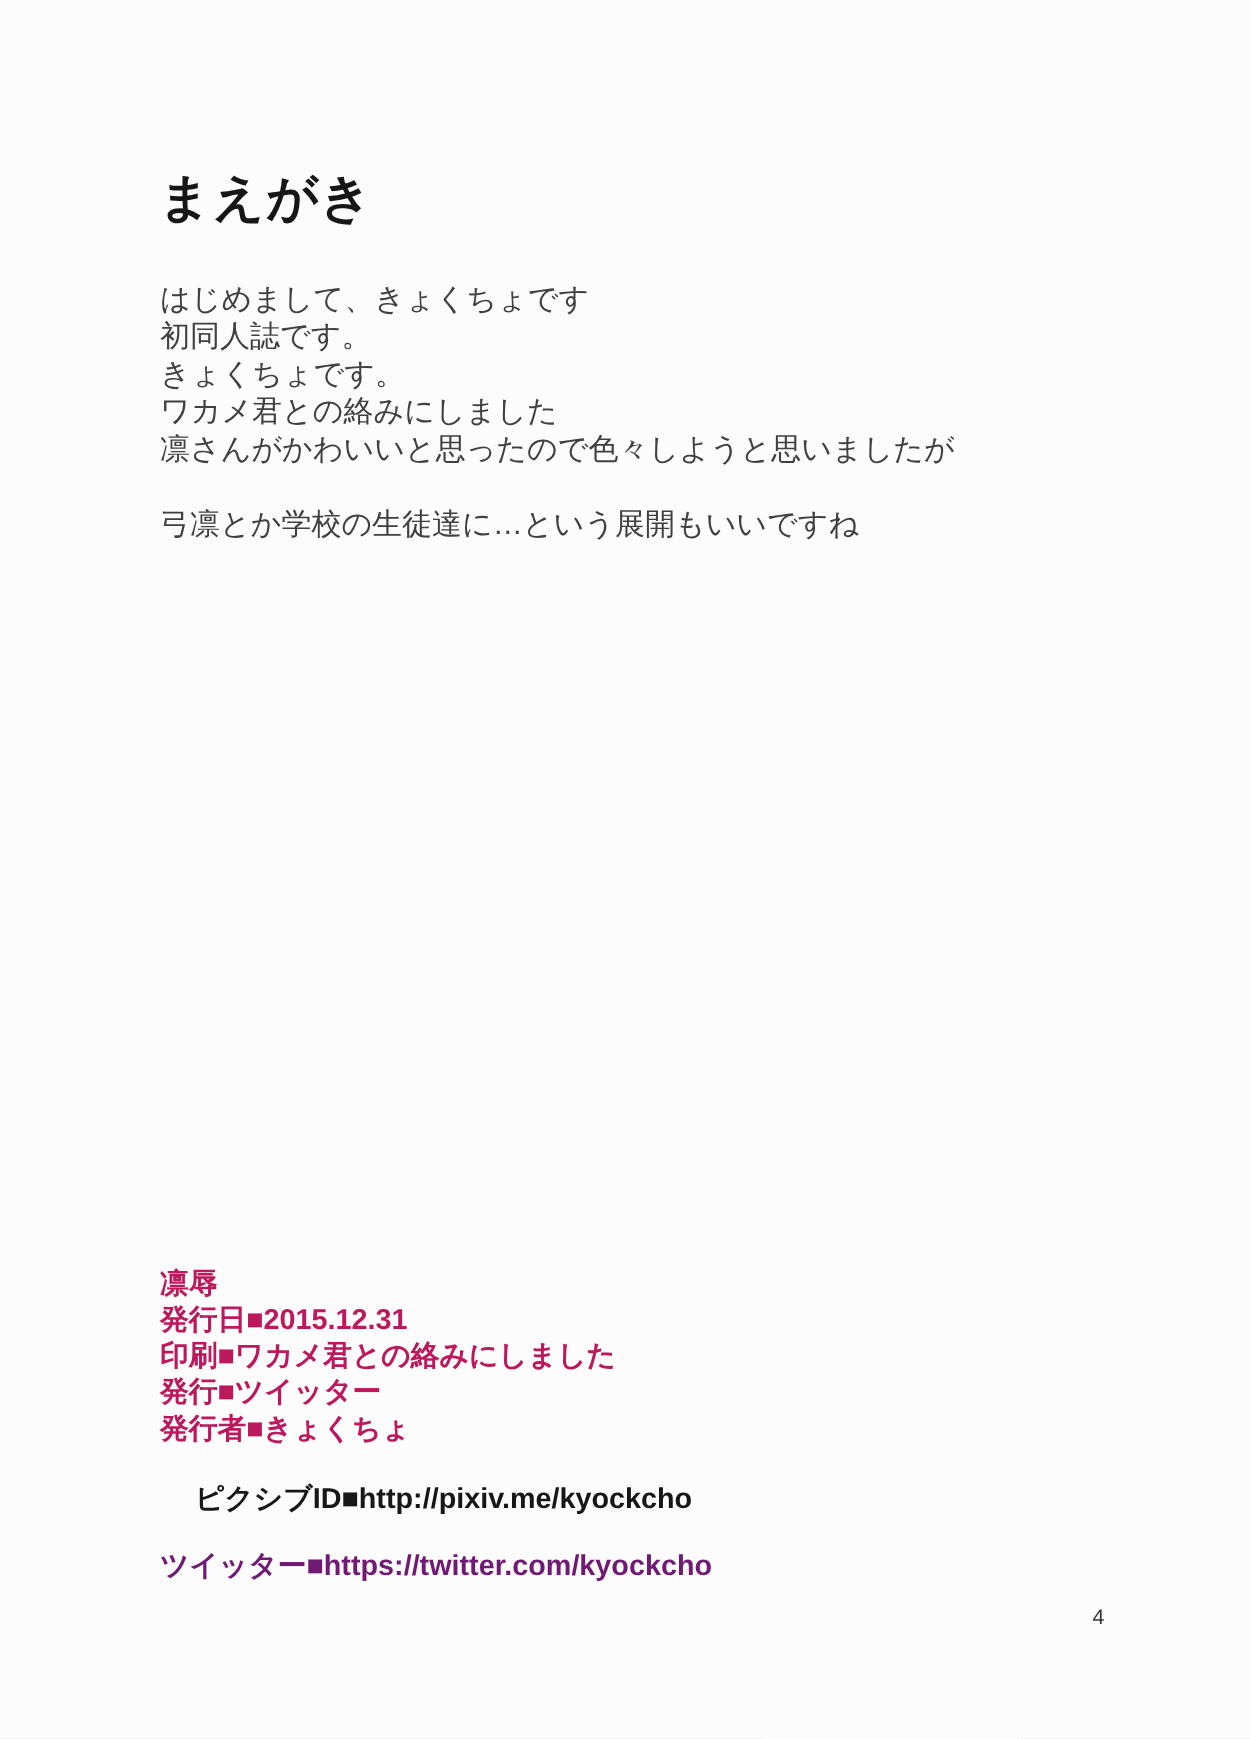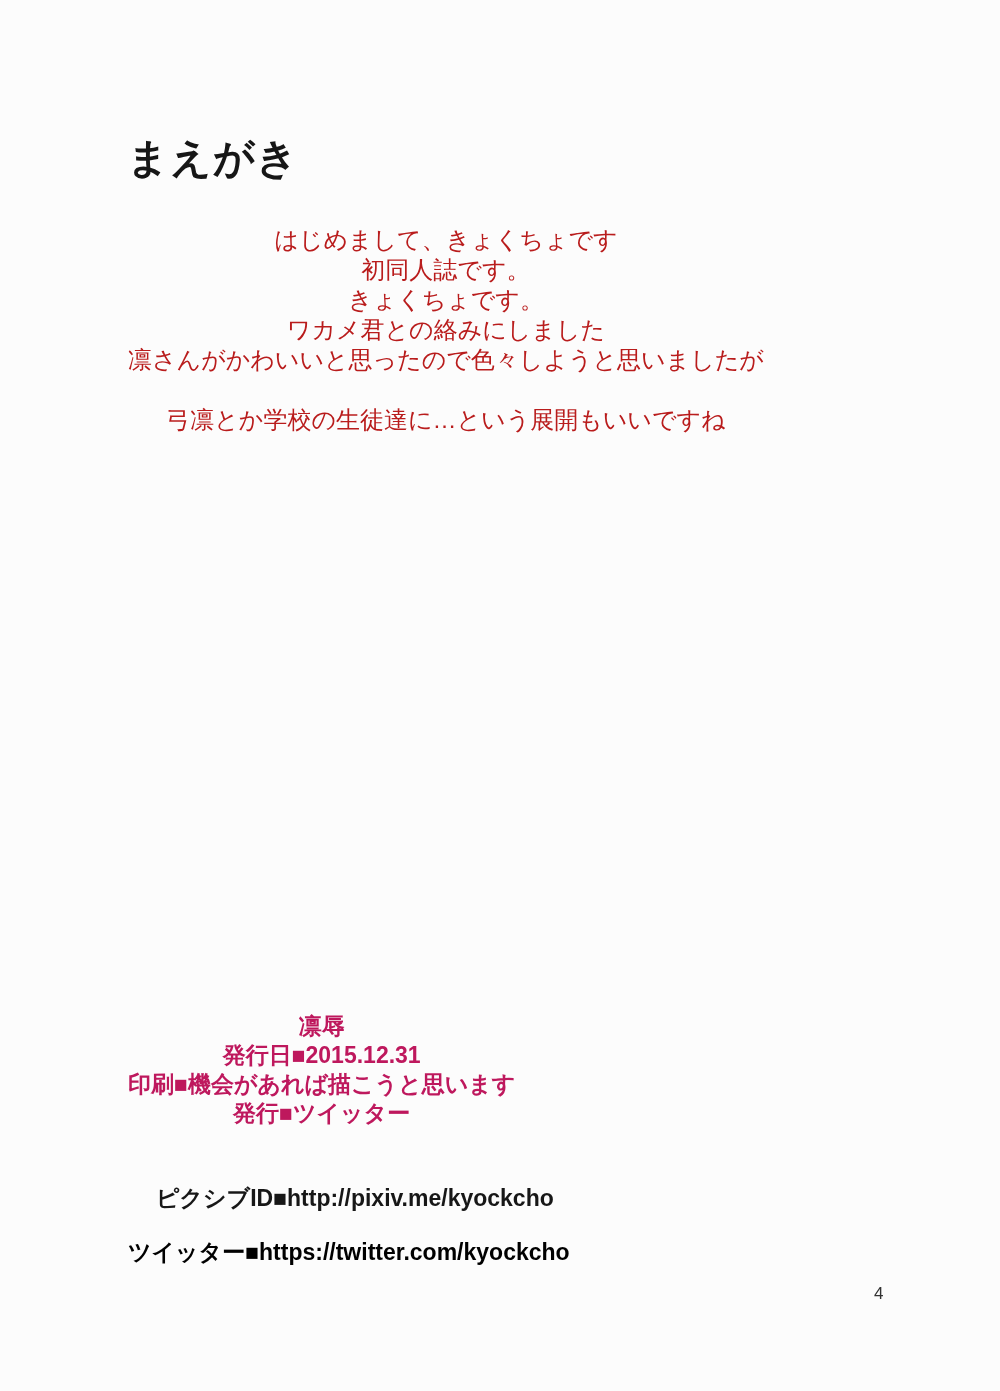--- a/index.html
+++ b/index.html
@@ -8,42 +8,41 @@
     background: #e8e8e8;
   }
   .page {
     position: relative;
     width: 1000px;
     height: 1391px;
     background: #fcfcfc;
     overflow: hidden;
     font-family: "Liberation Sans", sans-serif;
     color: #1d1d1d;
-    text-align: center;
   }
   .title {
     position: absolute;
     left: 127px;
     top: 136px;
     margin: 0;
     font-family: "Liberation Serif", serif;
     font-size: 41px;
     font-weight: 600;
     line-height: 1.1;
     color: #161616;
     letter-spacing: 1px;
   }
   .foreword {
     position: absolute;
     left: 128px;
     top: 225px;
     font-size: 24px;
     line-height: 30px;
     font-weight: 500;
-    color: #b91c1c;
+    color: #404040;
   }
   .foreword .para2 {
     margin-top: 30px;
   }
   .fline {
     white-space: nowrap;
   }
   .colophon {
     position: absolute;
     left: 128px;
@@ -67,21 +66,21 @@
     white-space: nowrap;
     margin-left: 28px;
   }
   .twitter-line {
     position: absolute;
     left: 128px;
     top: 1238px;
     font-size: 23px;
     line-height: 29px;
     font-weight: 600;
-    color: #000000;
+    color: #701a75;
     white-space: nowrap;
   }
   .page-number {
     position: absolute;
     left: 874px;
     top: 1284px;
     font-size: 17px;
     line-height: 20px;
     color: #333333;
   }
@@ -102,22 +101,23 @@
       <div class="fline">凛さんがかわいいと思ったので色々しようと思いましたが</div>
     </div>
     <div class="para2">
       <div class="fline">弓凛とか学校の生徒達に…という展開もいいですね</div>
     </div>
   </div>
 
   <div class="colophon">
     <div class="cline">凛辱</div>
     <div class="cline">発行日■2015.12.31</div>
-    <div class="cline">印刷■機会があれば描こうと思います</div>
+    <div class="cline">印刷■ワカメ君との絡みにしました</div>
     <div class="cline">発行■ツイッター</div>
+    <div class="cline">発行者■きょくちょ</div>
   </div>
 
   <div class="pixiv-line">ピクシブID■http://pixiv.me/kyockcho</div>
 
   <div class="twitter-line">ツイッター■https://twitter.com/kyockcho</div>
 
   <div class="page-number">4</div>
 
 </div>
 

